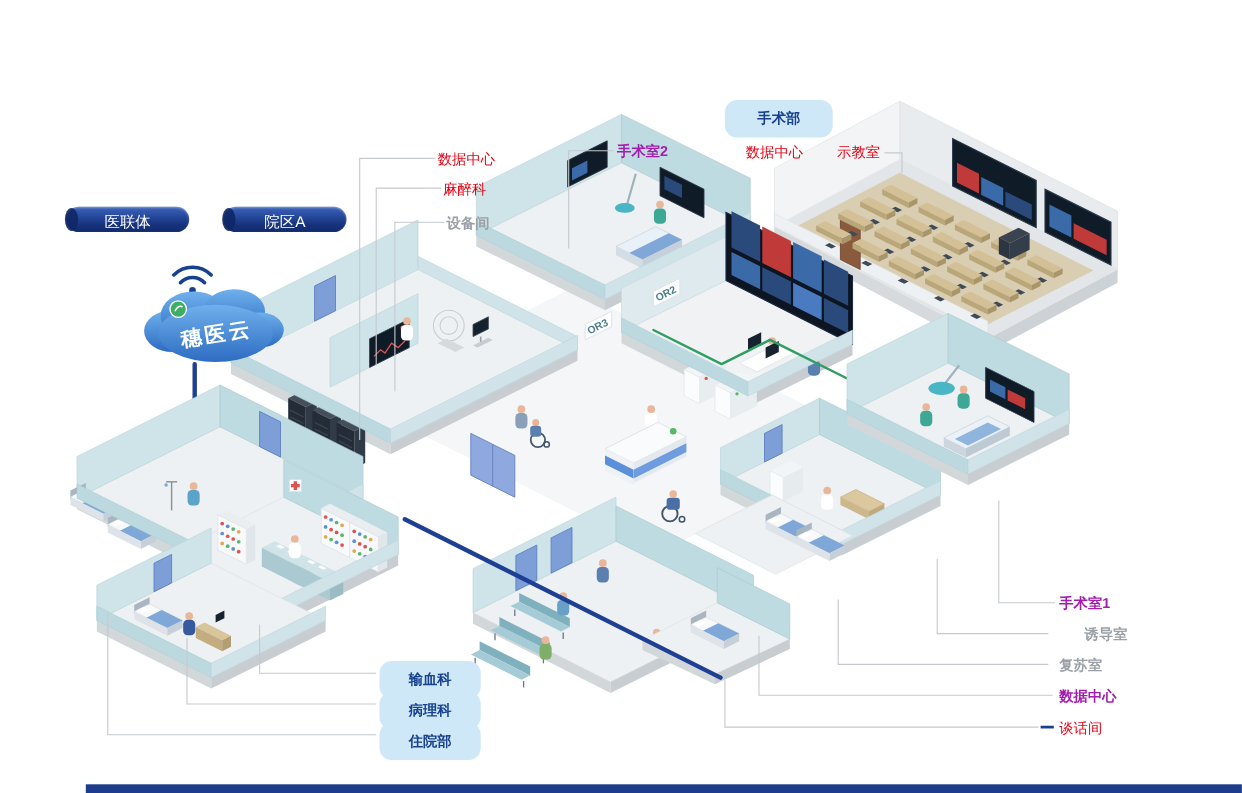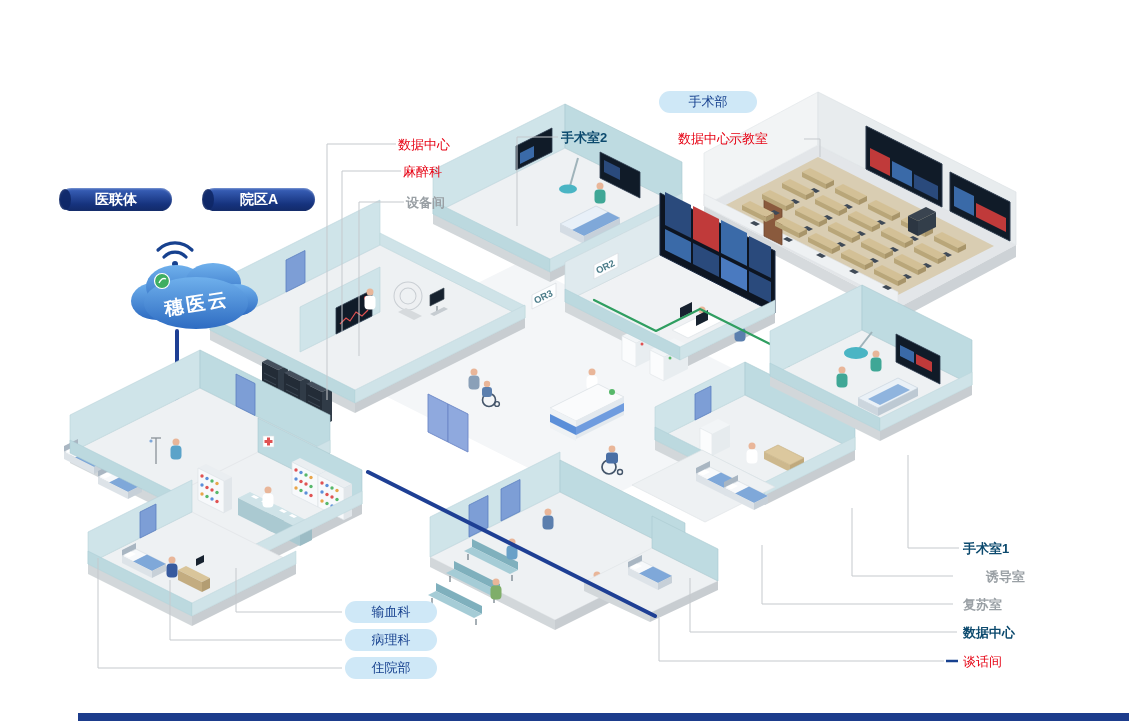--- a/index.html
+++ b/index.html
@@ -2,27 +2,27 @@
 <html><head>
 <meta charset="utf-8">
 <style>
   *{margin:0;padding:0;box-sizing:border-box}
   html,body{background:#fff}
   body{font-family:"Liberation Sans",sans-serif}
   #stage{position:relative;width:1129px;height:721px;background:#ffffff;overflow:hidden}
   .co{position:absolute;font-size:13px;white-space:nowrap;line-height:15px}
   .co.red{color:#e60012;font-weight:400}
   .co.gray{color:#9aa0a5;font-weight:700}
-  .co.dark{color:#0c4a6e;font-weight:700}
-  .pill-lb{position:absolute;width:92px;height:22px;background:#cfe8f7;border-radius:11px;
-    color:#17418f;font-size:13px;font-weight:400;display:flex;align-items:center;justify-content:center}
+  .co.dark{color:#a21caf;font-weight:700}
+  .pill-lb{position:absolute;width:92px;height:34px;background:#cfe8f7;border-radius:11px;
+    color:#17418f;font-size:13px;font-weight:700;display:flex;align-items:center;justify-content:center}
   .pill-surgery{width:98px}
   .pill-navy{position:absolute;width:112px;height:23px;border-radius:12px;
     background:linear-gradient(180deg,#3b63bc 0%,#16337e 70%,#122a69 100%);
-    color:#fff;font-size:14px;font-weight:700;display:flex;align-items:center;justify-content:center;
+    color:#fff;font-size:14px;font-weight:400;display:flex;align-items:flex-end;justify-content:center;
     box-shadow:inset 0 1px 2px rgba(255,255,255,.35)}
   .pill-navy .cap{position:absolute;left:-1px;top:1px;bottom:1px;width:12px;border-radius:50%;background:#0e2766;opacity:.9}
   #bottombar{position:absolute;left:78px;right:0;top:713px;height:8px;background:#1d3c8c}
   svg{position:absolute;left:0;top:0}
   .svgtag{font:700 9.5px "Liberation Sans",sans-serif;fill:#4d7d8a}
 </style>
 </head>
 <body>
 
 <div id="stage">
@@ -476,21 +476,21 @@
   </g>
 </svg>
 
   <div class="pill-lb pill-surgery" style="left:659px;top:91px">手术部</div>
 
   <div class="co dark" style="left:561px;top:130px">手术室2</div>
   <div class="co red" style="left:398px;top:137px">数据中心</div>
   <div class="co red" style="left:403px;top:164px">麻醉科</div>
   <div class="co gray" style="left:406px;top:195px">设备间</div>
   <div class="co red" style="left:678px;top:131px">数据中心</div>
-  <div class="co red" style="left:729px;top:131px">示教室</div>
+  <div class="co red" style="left:761px;top:131px">示教室</div>
 
   <div class="pill-navy" style="left:60px;top:188px">
       <span class="cap"></span>
       <span>医联体</span>
     </div>
   <div class="pill-navy" style="left:203px;top:188px">
       <span class="cap"></span>
       <span>院区A</span>
     </div>
 

